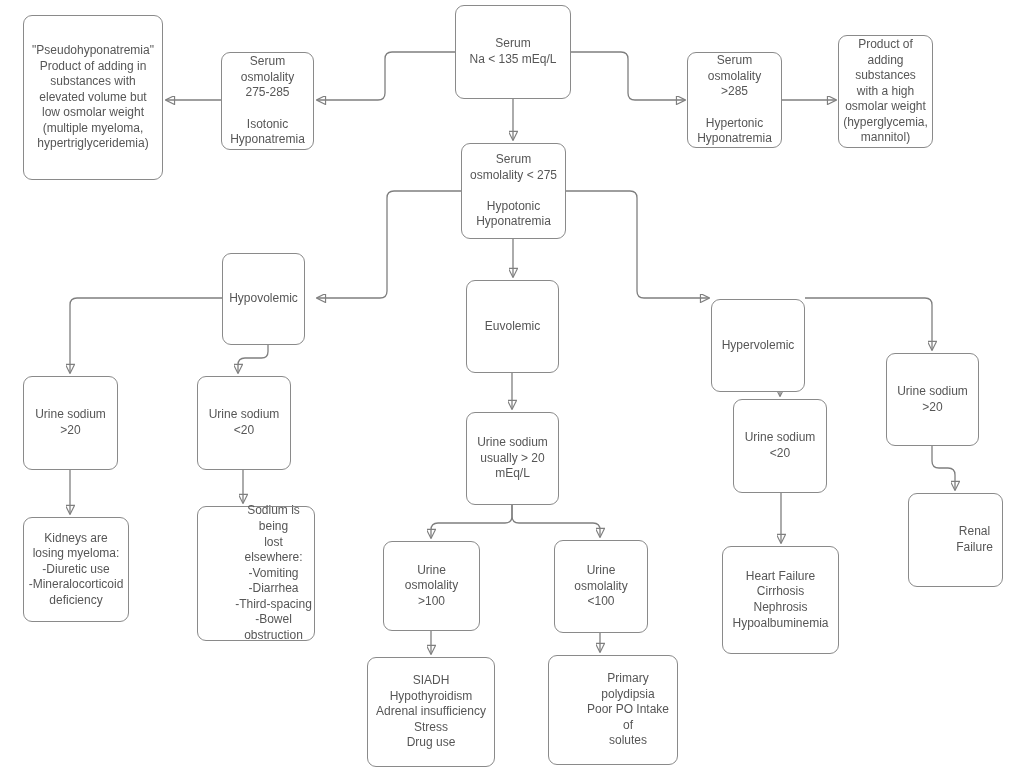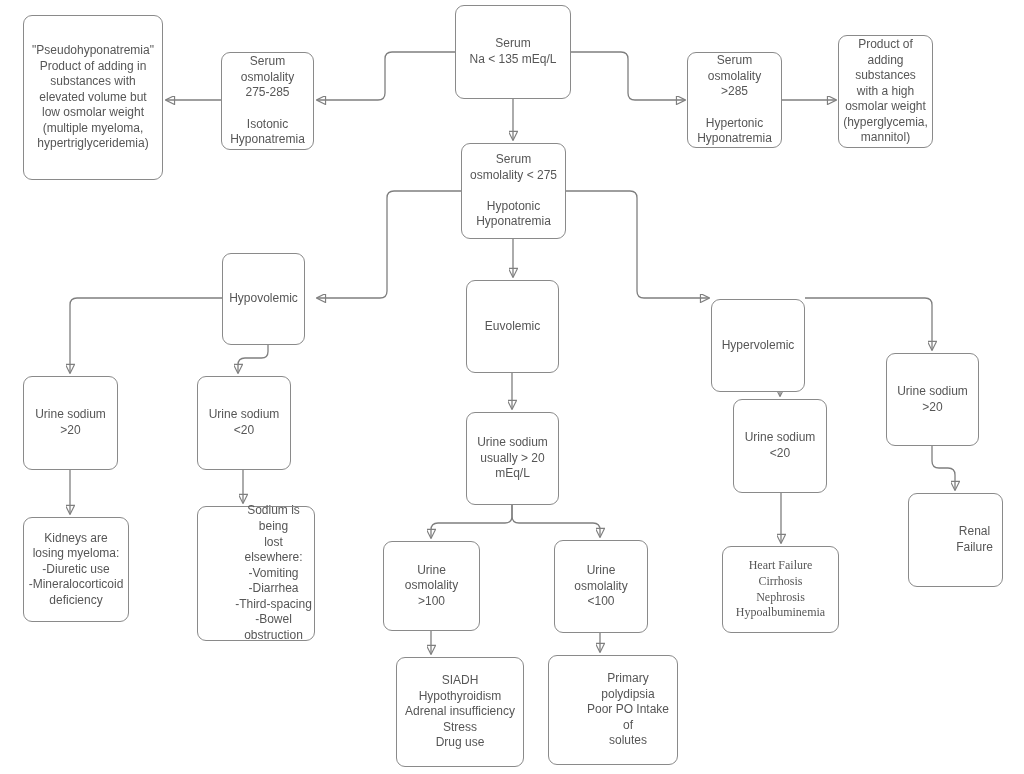--- a/index.html
+++ b/index.html
@@ -143,30 +143,30 @@
 -Bowel obstruction</div>
 
   <div class="node" style="left:383px;top:541px;width:97px;height:90px;">Urine
 osmolality
 &gt;100</div>
 
   <div class="node" style="left:554px;top:540px;width:94px;height:93px;">Urine
 osmolality
 &lt;100</div>
 
-  <div class="node" style="left:367px;top:657px;width:128px;height:110px;margin-left:29px;">SIADH
+  <div class="node" style="left:367px;top:657px;width:128px;height:110px;">SIADH
 Hypothyroidism
 Adrenal insufficiency
 Stress
 Drug use</div>
 
   <div class="node" style="left:548px;top:655px;width:130px;height:110px;padding-left:32px;">Primary polydipsia
 Poor PO Intake of
 solutes</div>
 
-  <div class="node" style="left:722px;top:546px;width:117px;height:87px;font-family:Liberation Serif, serif;">Heart Failure
+  <div class="node" style="left:722px;top:546px;width:117px;height:108px;">Heart Failure
 Cirrhosis
 Nephrosis
 Hypoalbuminemia</div>
 
   <div class="node" style="left:908px;top:493px;width:95px;height:94px;padding-left:40px;">Renal Failure</div>
 
 </div>
 
 </body></html>

